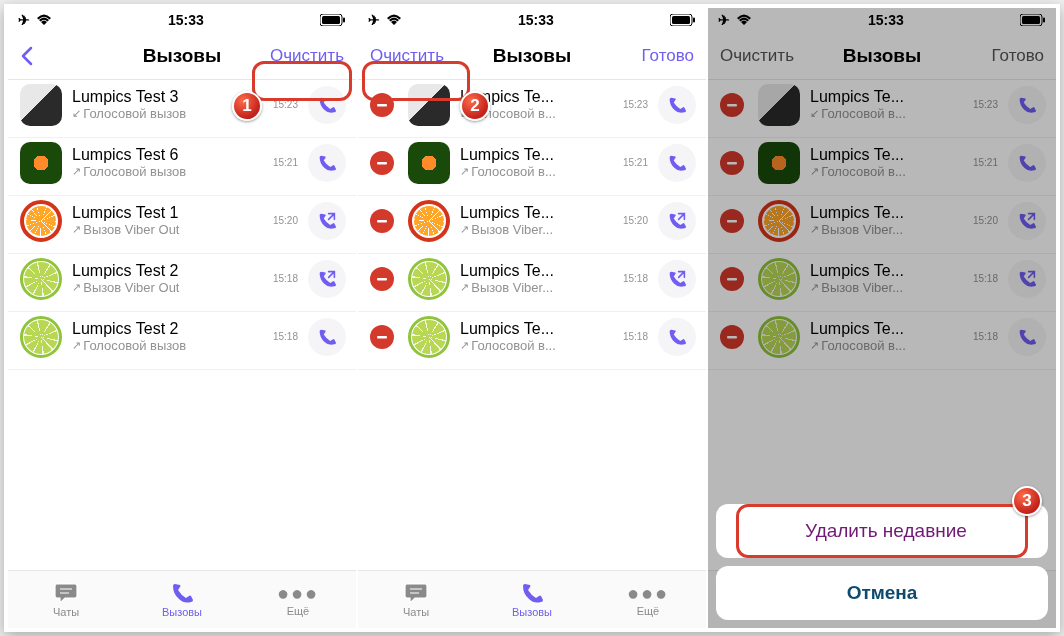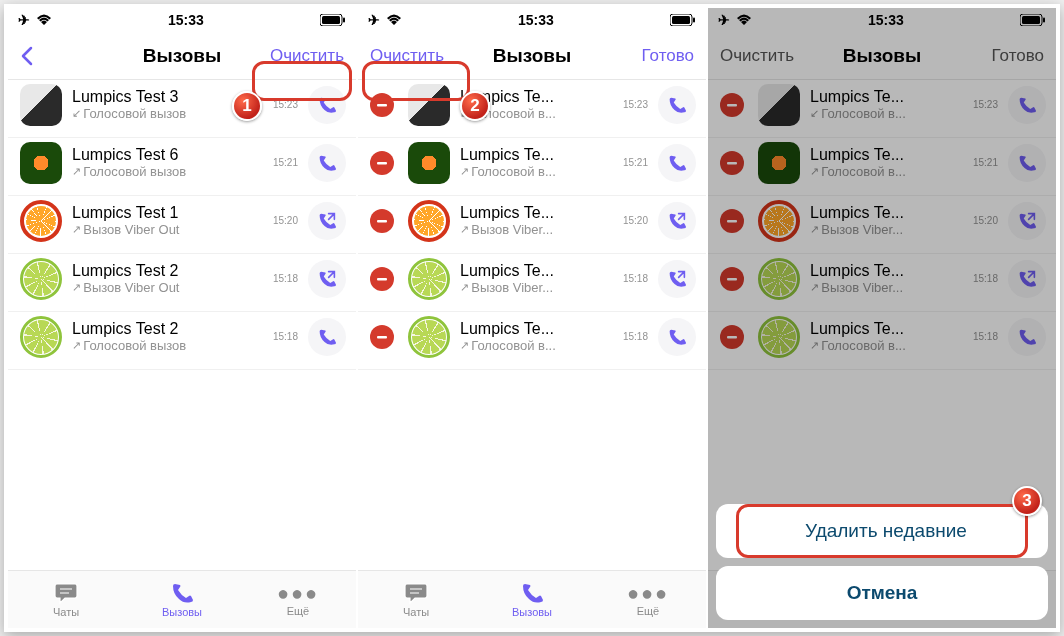--- a/index.html
+++ b/index.html
@@ -141,21 +141,21 @@
     z-index: 5;
     display: flex; flex-direction: column; gap: 8px;
   }
   .as-btn {
     height: 54px;
     border-radius: 12px;
     background: #fff;
     display: flex; align-items: center; justify-content: center;
     font-size: 19px;
   }
-  .as-destructive { color: #0c4a6e; padding-left: 8px; }
+  .as-destructive { color: #701a75; padding-left: 8px; }
   .as-cancel { color: #0c4a6e; font-weight: 600; }
   .callout {
     position: absolute;
     border: 3px solid #d83a2c;
     border-radius: 12px;
     pointer-events: none;
     z-index: 8;
   }
   .badge {
     position: absolute;

